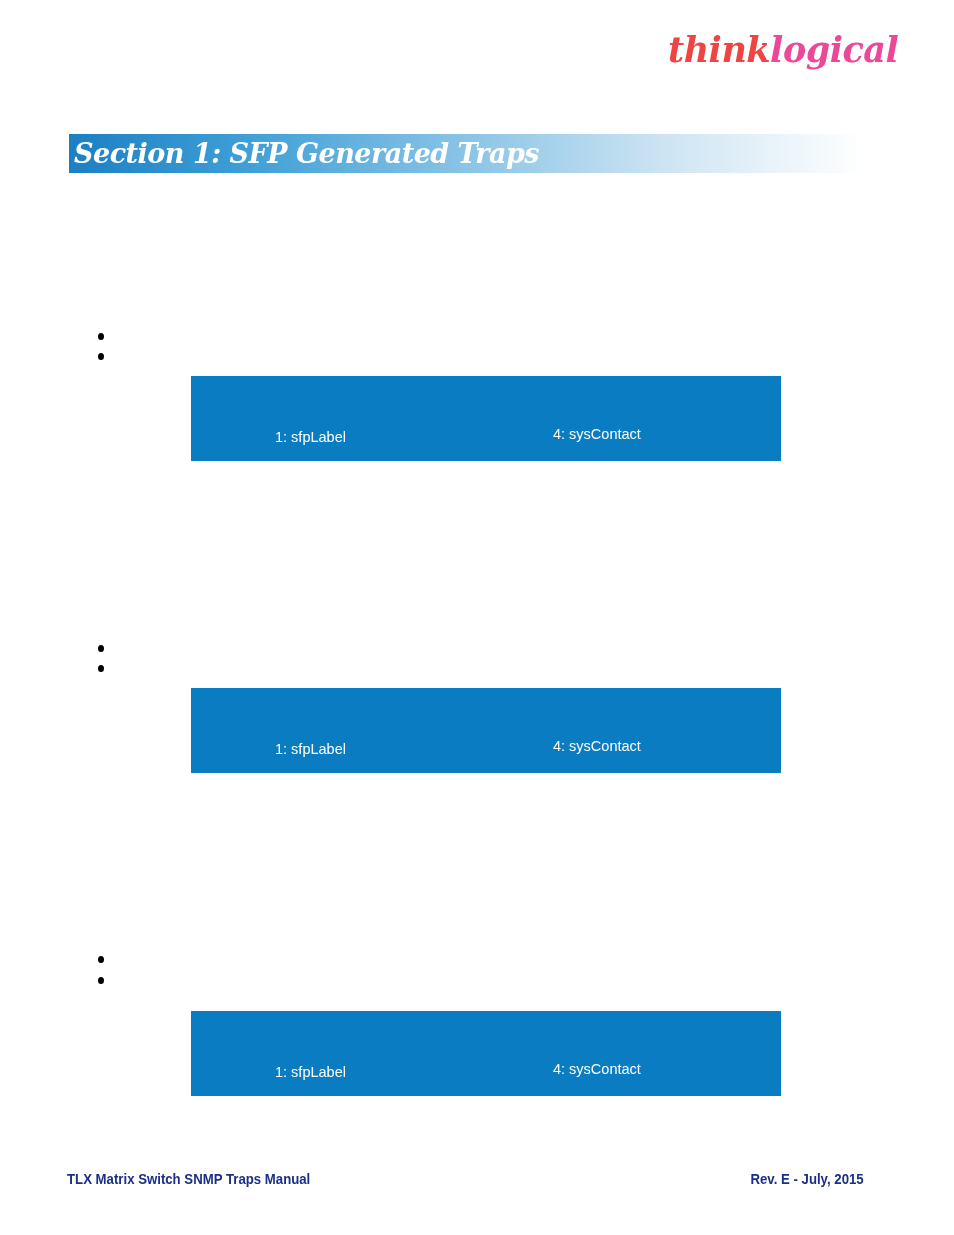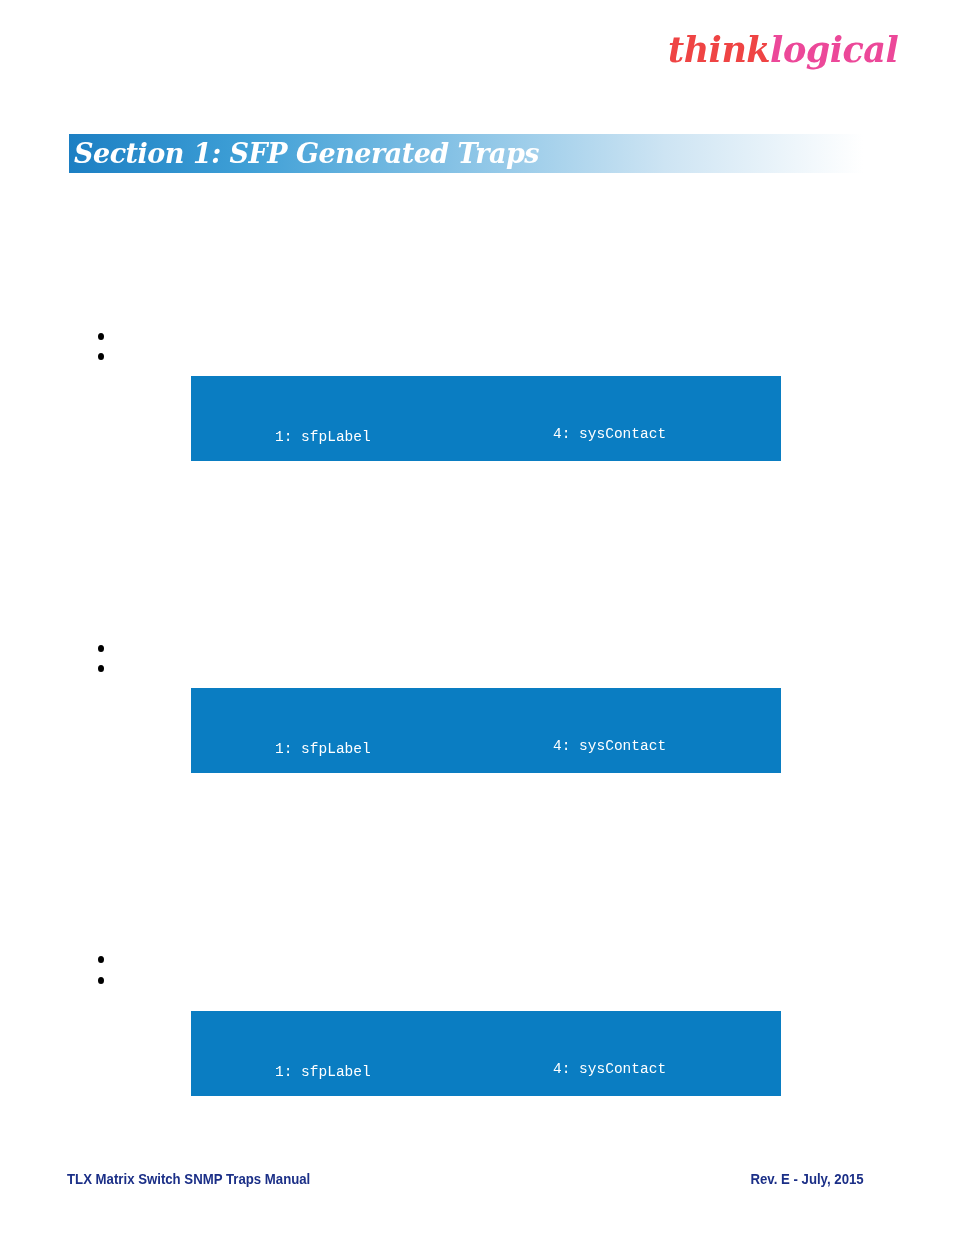--- a/index.html
+++ b/index.html
@@ -24,21 +24,21 @@
       font-family: "DejaVu Serif", serif; font-weight: bold; font-style: italic;
       font-size: 27px; color: #ffffff; line-height: 34px; letter-spacing: -0.5px;
     }
 
     .bullet {
       position: absolute; left: 98px; width: 6px; height: 7px; border-radius: 50%; background: #000;
     }
 
     .code-box {
       position: absolute; left: 191px; width: 590px; height: 85px; background: #0a7dc2;
-      font-family: Liberation Mono, monospace; font-size: 14.5px; color: #ffffff; line-height: 20px;
+      font-family: Liberation Sans, sans-serif; font-size: 14.5px; color: #ffffff; line-height: 20px;
     }
     .code-col-left { position: absolute; left: 84px; top: 11px; white-space: pre; }
     .code-col-right { position: absolute; left: 362px; top: 8px; white-space: pre; }
 
     .footer-left, .footer-right {
       position: absolute; top: 1170px; font-family: "Liberation Sans", sans-serif;
       font-weight: bold; font-size: 15px; color: #1b2f87; transform: scaleX(0.88);
     }
     .footer-left { left: 67px; transform-origin: left center; }
     .footer-right { right: 90px; transform-origin: right center; }

